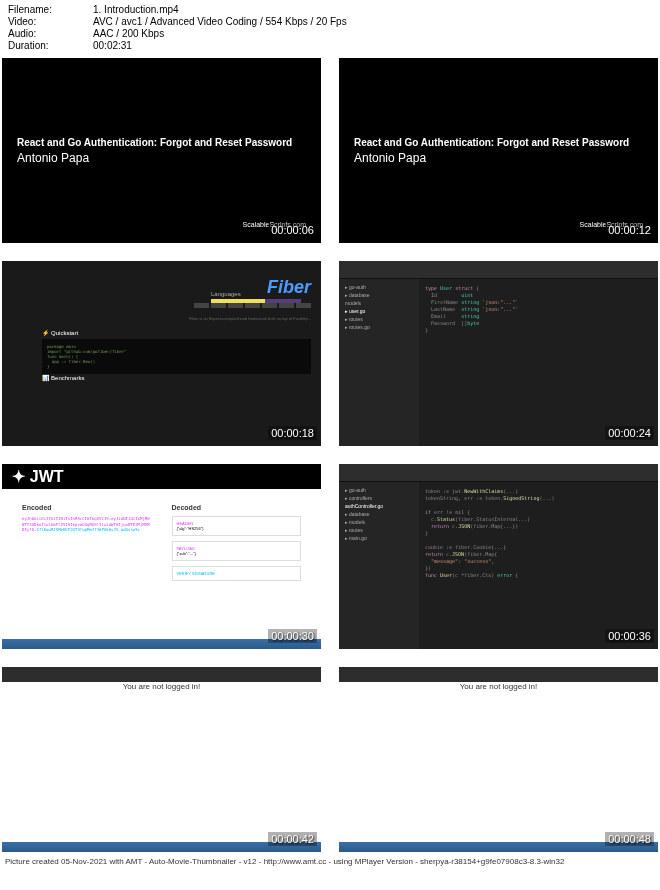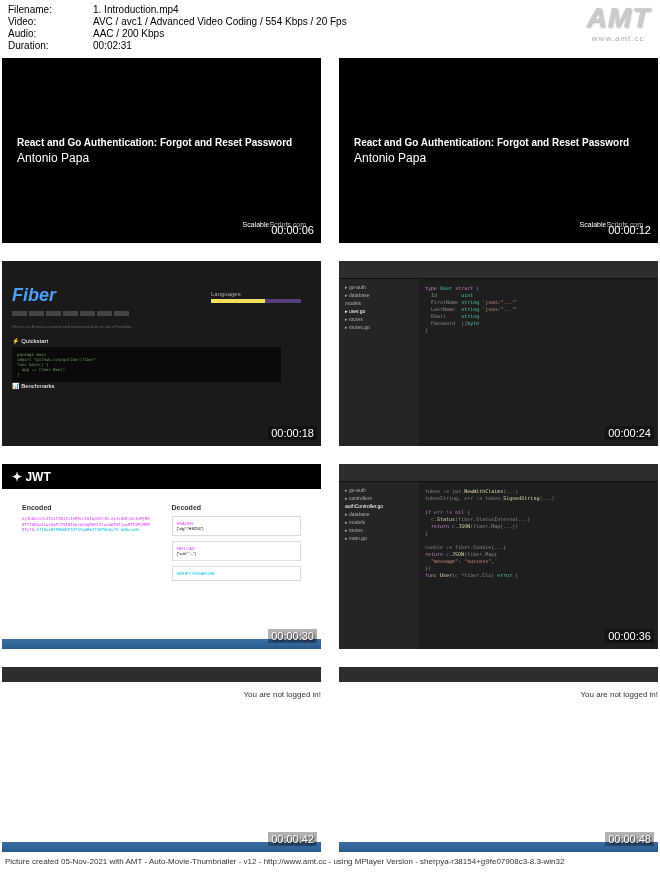--- a/index.html
+++ b/index.html
@@ -19,40 +19,40 @@
 .slide-title{color:#fff;font-size:10px;font-weight:bold;margin-bottom:3px}
 .slide-author{color:#fff;font-size:12px}
 .slide-brand{position:absolute;bottom:15px;right:15px;color:#fff;font-size:7px}
 .ide{background:#1e1e1e;height:100%;display:flex;flex-direction:column}
 .ide-top{height:18px;background:#2d2d2d;border-bottom:1px solid #111;display:flex;align-items:center;padding:0 5px;gap:3px}
 .ide-body{flex:1;display:flex}
 .sidebar{width:80px;background:#252525;padding:4px;font-size:5px;color:#888}
 .sidebar-item{padding:1px 2px;color:#aaa}
 .editor{flex:1;background:#1e1e1e;padding:6px;font-size:5px;font-family:monospace}
 .code-line{color:#888;margin-bottom:1px}
-.fiber-page{height:100%;background:#1a1a1a;display:flex;flex-direction:column;align-items:flex-start;padding:24px 10px}
+.fiber-page{height:100%;background:#1a1a1a;display:flex;flex-direction:column;align-items:flex-end;padding:16px 10px}
 .fiber-logo{color:#4a9eff;font-size:18px;font-weight:bold;font-style:italic;margin-bottom:5px}
 .fiber-tags{display:flex;gap:2px;margin-bottom:8px}
 .tag{width:15px;height:5px;background:#444}
 .fiber-desc{color:#666;font-size:4px;text-align:center;margin-bottom:8px}
 .fiber-section{width:90%;color:#fff;font-size:6px;margin-bottom:3px}
 .fiber-code{width:90%;background:#0a0a0a;padding:5px;font-size:4px;color:#6a9955;font-family:monospace}
 .jwt-page{height:100%;background:#fff;display:flex;flex-direction:column}
 .jwt-header{height:25px;background:#000;display:flex;align-items:center;padding:0 10px}
-.jwt-logo{color:#fff;font-size:12px;font-weight:bold}
+.jwt-logo{color:#fff;font-size:16px;font-weight:bold}
 .jwt-body{flex:1;display:flex;padding:15px 20px;gap:20px}
 .jwt-col{flex:1}
 .jwt-label{font-size:7px;color:#333;margin-bottom:5px;font-weight:bold}
 .jwt-token{font-size:4px;word-break:break-all;font-family:monospace;line-height:1.4}
 .jwt-red{color:#d63aff}
 .jwt-blue{color:#00b9f1}
 .jwt-box{border:1px solid #ddd;padding:4px;margin-bottom:5px;font-size:4px}
 .browser{height:100%;background:#fff;display:flex;flex-direction:column}
 .browser-top{height:15px;background:#2d2d2d}
-.browser-body{flex:1;display:flex;justify-content:flex-end;padding-top:8px}
+.browser-body{flex:1;display:flex;justify-content:center;padding-top:0}
 .browser-text{font-size:8px;color:#333}
 .taskbar{height:10px;background:linear-gradient(to bottom,#3a6ea5,#2a5a8a);position:absolute;bottom:0;left:0;right:0}
 .footer{padding:3px 5px;font-size:8px;color:#333;background:#fff}
 .lang-bars{position:absolute;right:20px;top:30px;width:90px}
 .lang-title{color:#aaa;font-size:6px;margin-bottom:2px}
 .lang-bar{height:4px;display:flex;margin-bottom:4px}
 .lb1{background:#f1e05a;width:60%}
 .lb2{background:#563d7c;width:40%}
 .kw{color:#c586c0}
 .str{color:#ce9178}
@@ -72,24 +72,20 @@
       <span class="meta-value">AVC / avc1 / Advanced Video Coding / 554 Kbps / 20 Fps</span>
     </div>
   <div class="meta-row">
       <span class="meta-label">Audio:</span>
       <span class="meta-value">AAC / 200 Kbps</span>
     </div>
   <div class="meta-row">
       <span class="meta-label">Duration:</span>
       <span class="meta-value">00:02:31</span>
     </div>
-  <div class="logo">
-    <div class="logo-text">AMT</div>
-    <div class="logo-url">www.amt.cc</div>
-  </div>
 </div>
 
 <div class="grid">
 
   <div class="thumb">
     <div class="thumb-content black-slide">
       <div class="slide-title">React and Go Authentication: Forgot and Reset Password</div>
       <div class="slide-author">Antonio Papa</div>
       <div class="slide-brand">ScalableScripts.com</div>
     </div>

